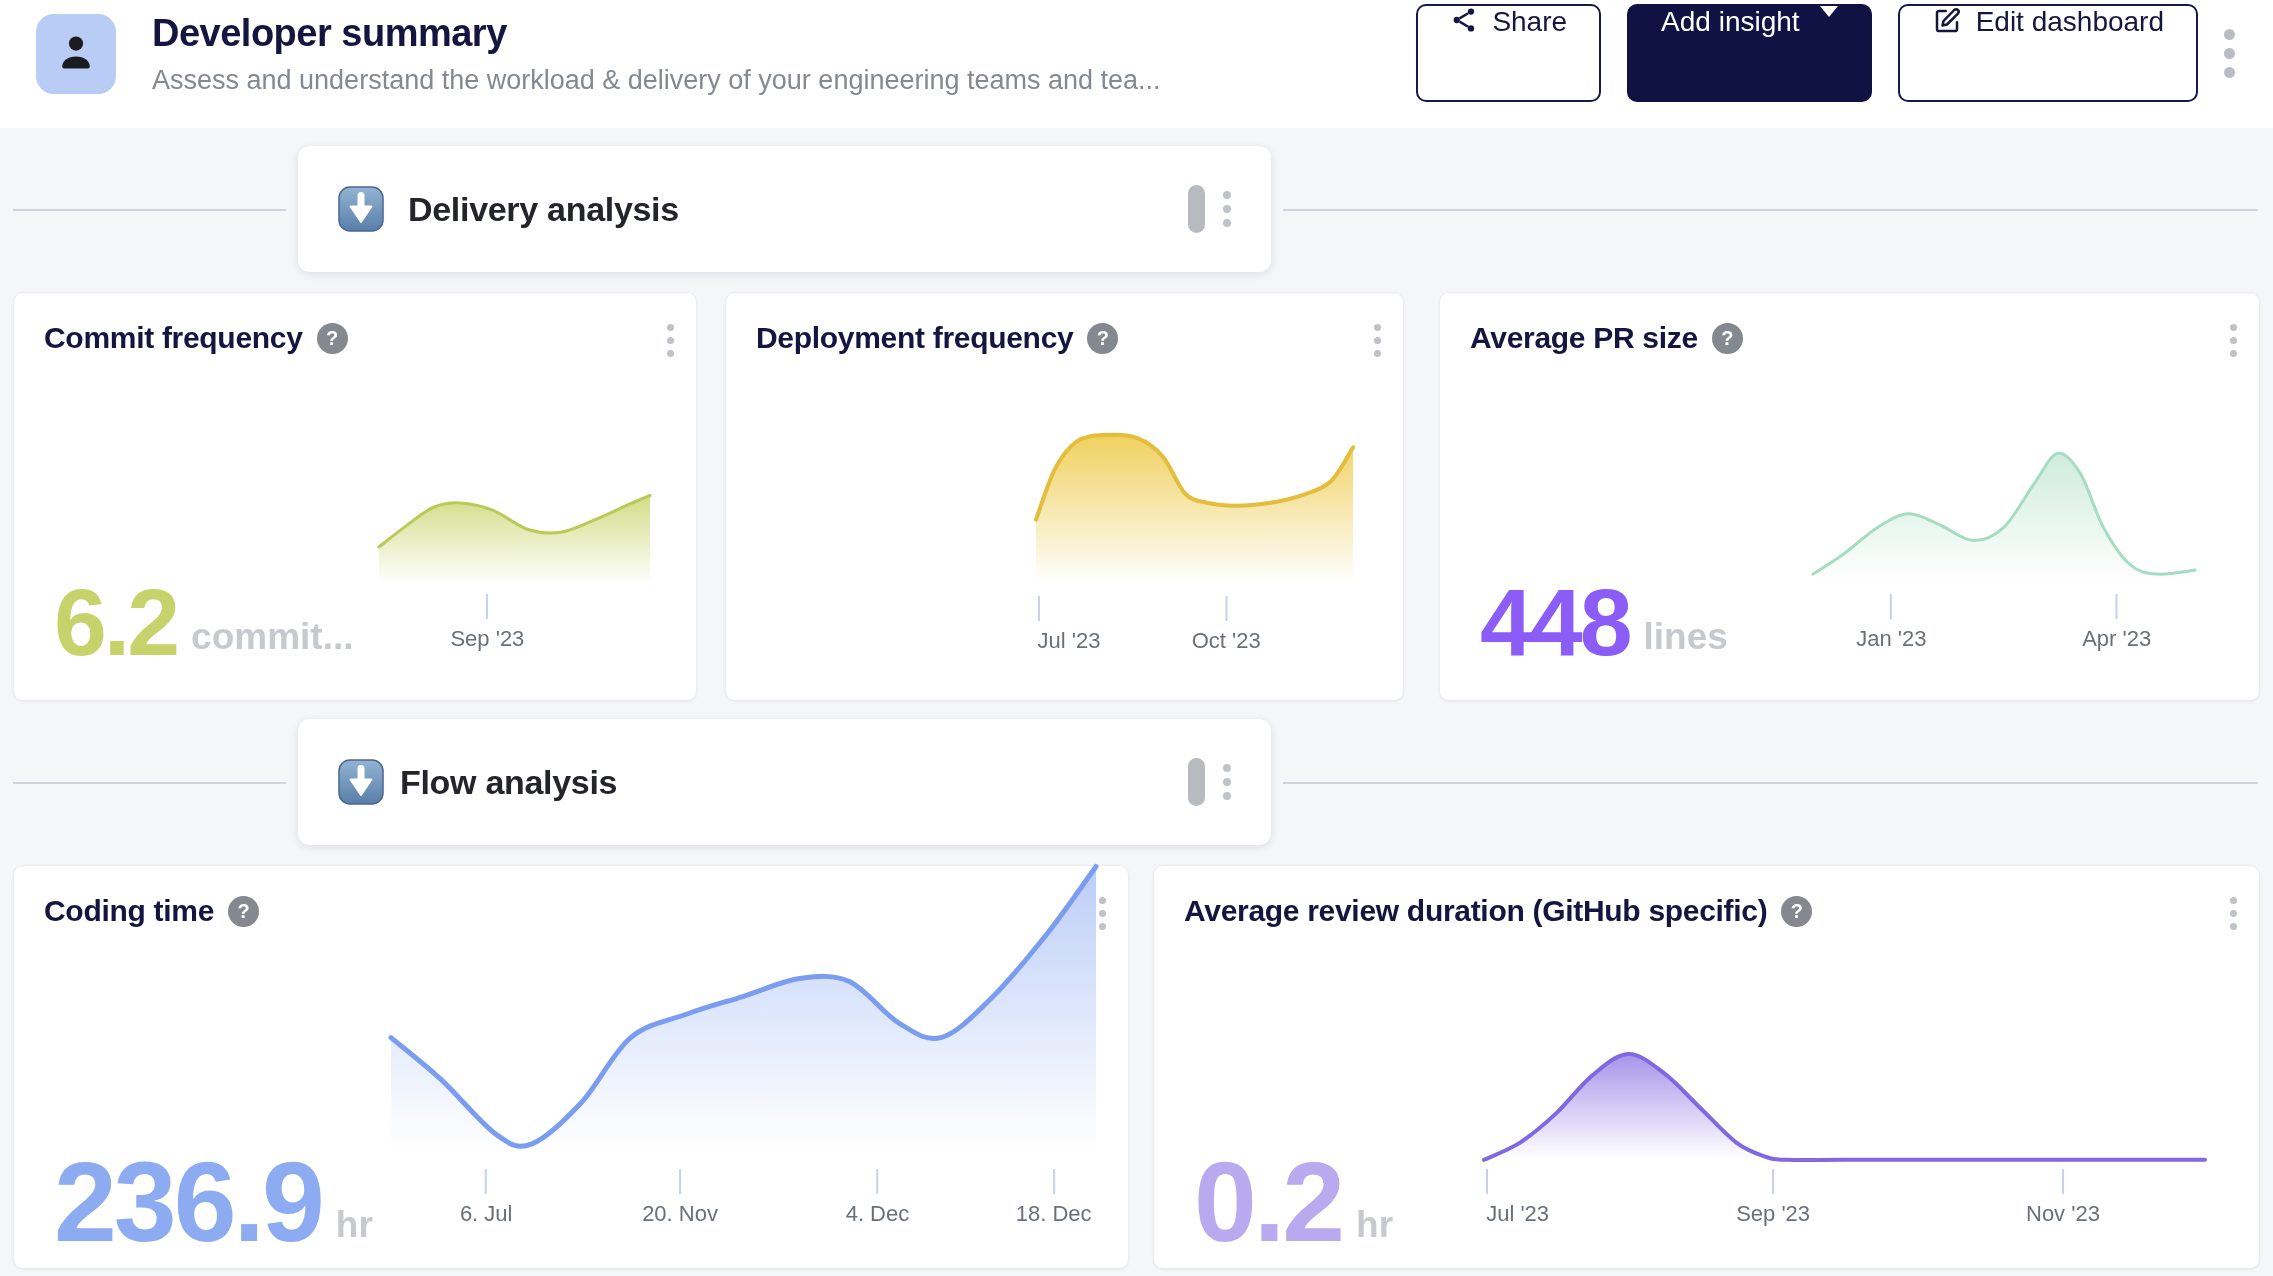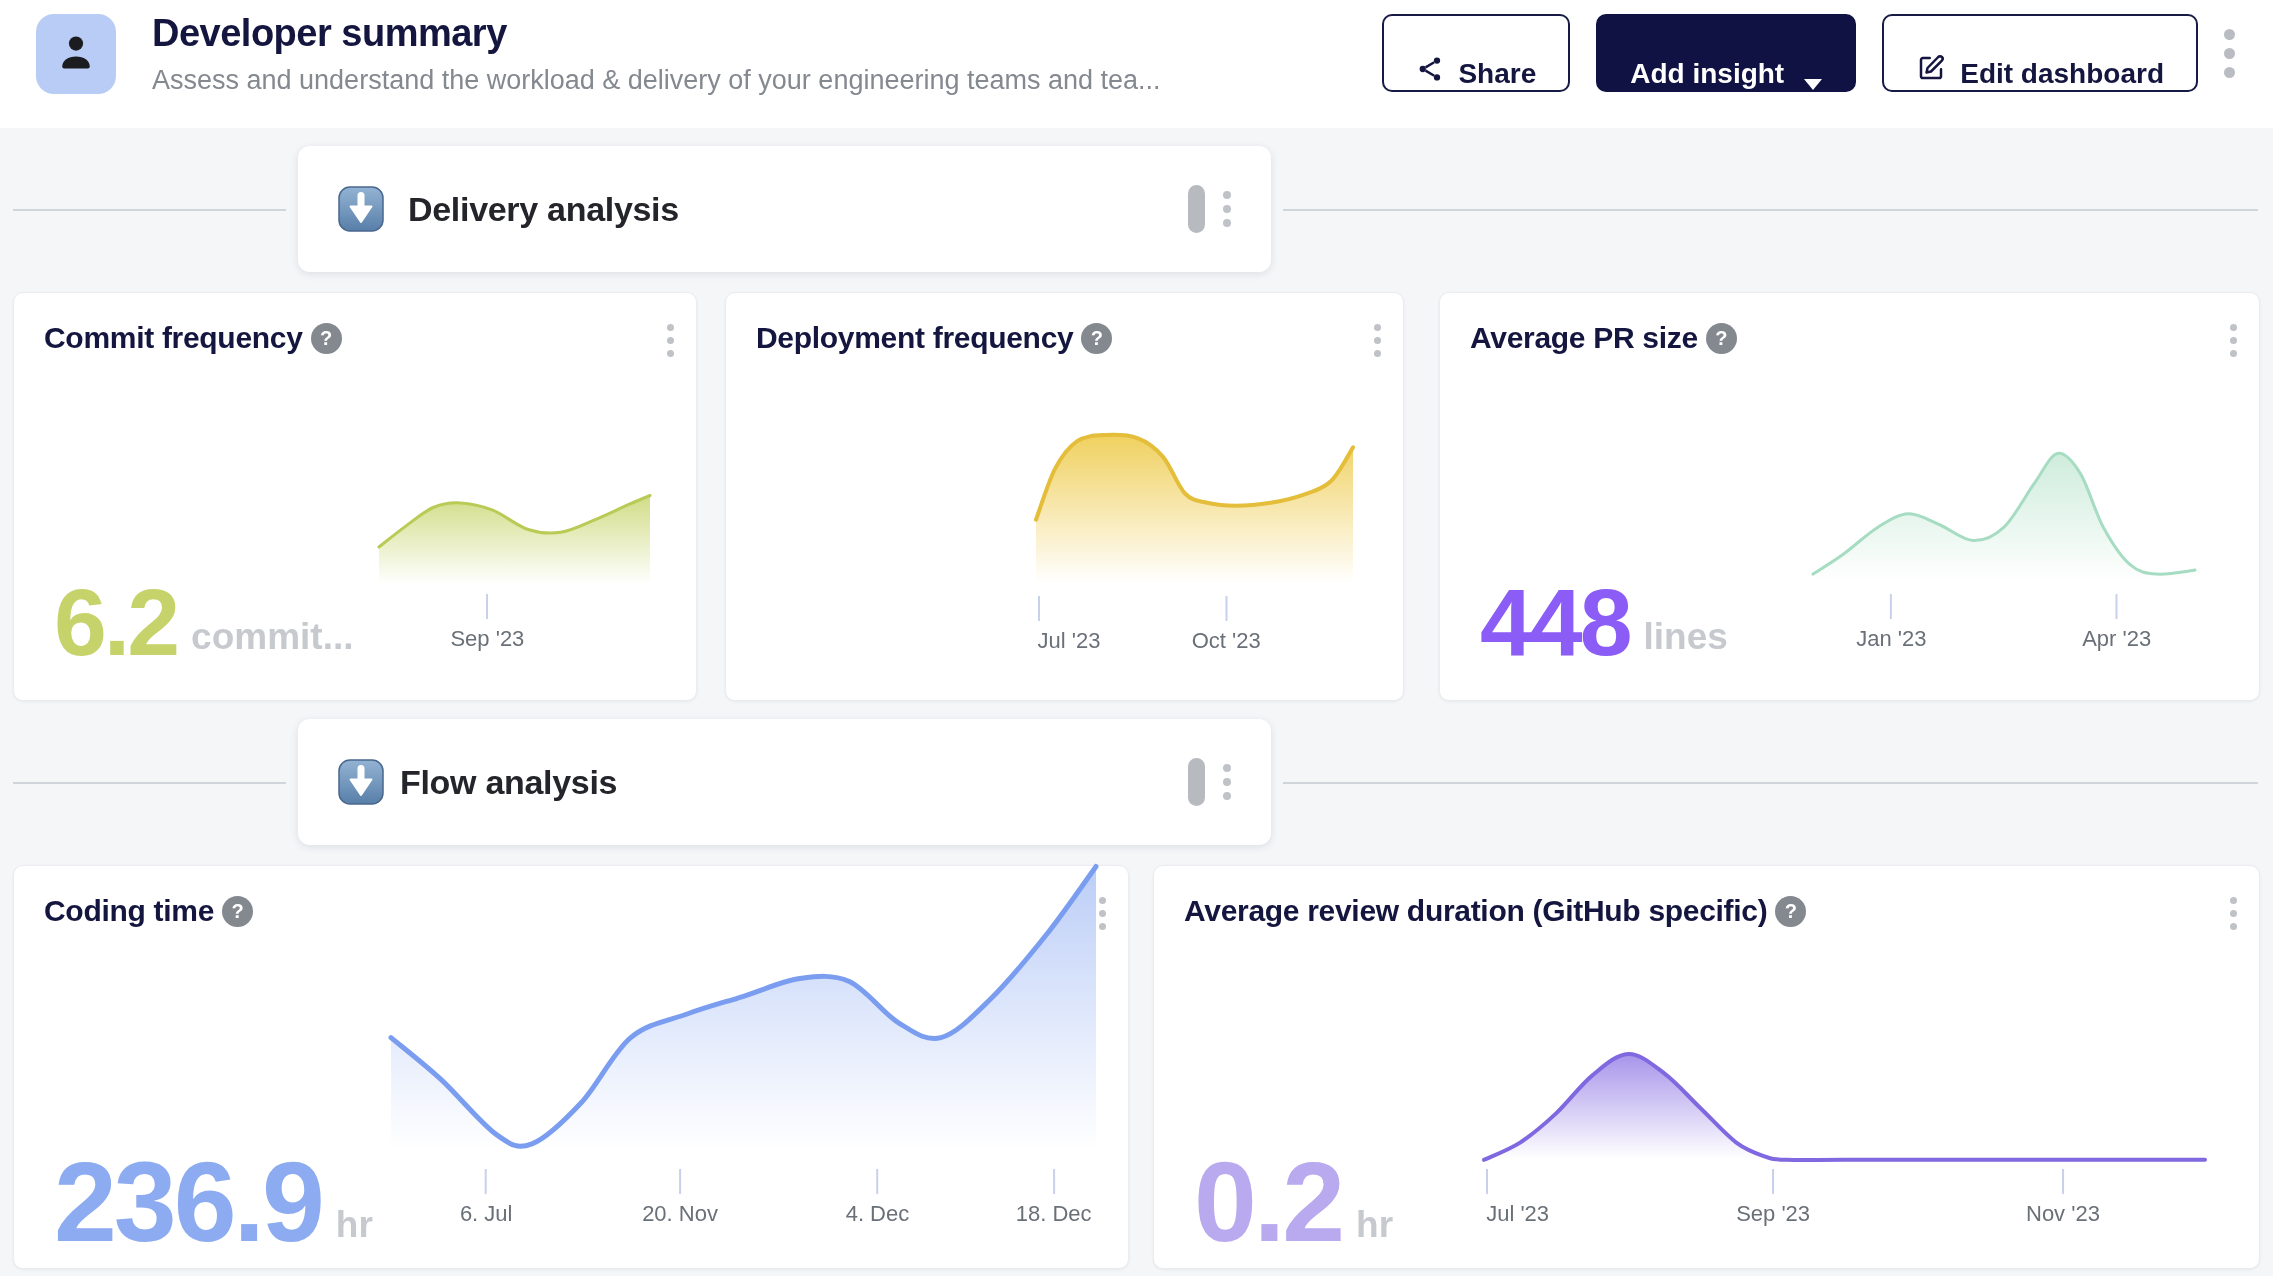--- a/index.html
+++ b/index.html
@@ -6,23 +6,23 @@
   #page{position:relative;width:2273px;height:1276px;background:#f5f6f8;overflow:hidden;}
 
   
   #topbar{position:absolute;left:0;top:0;width:2273px;height:128px;background:#ffffff;}
   .avatar{position:absolute;left:36px;top:14px;width:80px;height:80px;border-radius:18px;
           background:#b9ccf5;display:flex;align-items:center;justify-content:center;}
   .htext{position:absolute;left:152px;top:12px;}
   .page-title{font-size:38px;font-weight:bold;color:#14163f;letter-spacing:-0.5px;}
   .page-subtitle{margin-top:10px;font-size:27px;color:#84888f;}
   .actions{position:absolute;right:38px;top:14px;height:78px;display:flex;align-items:center;gap:26px;}
-  .btn{display:inline-flex;align-items:flex-end;justify-content:center;gap:14px;height:78px;
+  .btn{display:inline-flex;align-items:flex-start;justify-content:center;gap:14px;height:98px;
        padding:0 32px;border-radius:10px;border:2px solid #171a45;background:#ffffff;
-       font-family:"Liberation Sans",sans-serif;font-size:28px;font-weight:700;color:#14163f;cursor:pointer;}
+       font-family:"Liberation Sans",sans-serif;font-size:28px;font-weight:400;color:#14163f;cursor:pointer;}
   .btn.primary{background:#101243;border-color:#101243;color:#ffffff;}
   .caret-down{width:0;height:0;border-left:9px solid transparent;border-right:9px solid transparent;
               border-top:11px solid #ffffff;margin-left:6px;}
   .kebab{display:flex;flex-direction:column;align-items:center;cursor:pointer;}
   .kebab i{display:block;border-radius:50%;background:#bfc2c7;}
   .kebab.lg i{width:11px;height:11px;margin:4px 0;background:#b9bcc2;}
   .kebab.md i{width:8px;height:8px;margin:3px 0;}
   .kebab.sm i{width:7px;height:7px;margin:3px 0;}
 
   
@@ -31,21 +31,21 @@
                 border-radius:12px;box-shadow:0 2px 8px rgba(20,22,63,0.10);
                 display:flex;align-items:center;padding:0 40px;box-sizing:border-box;}
   .emoji-box{width:46px;height:46px;flex:0 0 46px;}
   .section-title{margin-left:16px;font-size:34px;font-weight:bold;color:#24252a;letter-spacing:-0.3px;}
   .section-right{margin-left:auto;display:flex;align-items:center;gap:18px;}
   .drag-pill{width:17px;height:48px;border-radius:9px;background:#b7babf;cursor:grab;}
 
   
   .card{position:absolute;background:#ffffff;border:1px solid #ececf0;border-radius:10px;
         box-shadow:0 1px 3px rgba(20,22,63,0.06);box-sizing:border-box;}
-  .card-head{position:absolute;left:30px;top:28px;display:flex;align-items:center;gap:8px;}
+  .card-head{position:absolute;left:30px;top:28px;display:flex;align-items:center;gap:14px;}
   .card-title{font-size:30px;font-weight:bold;color:#14163f;letter-spacing:-0.3px;white-space:nowrap;}
   .help{width:31px;height:31px;border-radius:50%;background:#84888f;color:#ffffff;font-size:20px;
         font-weight:bold;display:flex;align-items:center;justify-content:center;cursor:pointer;}
   .card .kebab{position:absolute;right:22px;top:28px;}
   .value-row{position:absolute;left:40px;display:flex;align-items:flex-end;}
   .big{font-weight:bold;letter-spacing:-3px;line-height:0.76;}
   .big.sz1{font-size:95px;}
   .big.sz2{font-size:113px;}
   .unit{font-size:37px;font-weight:bold;color:#c6c9ce;margin-left:14px;}
 

